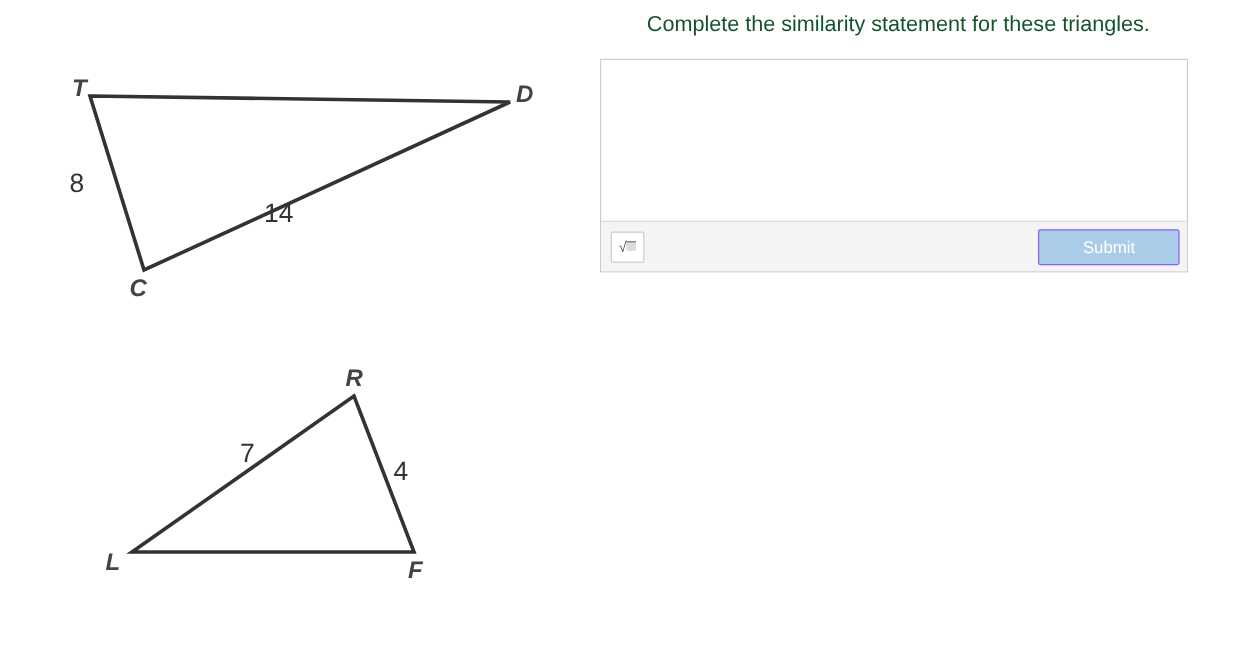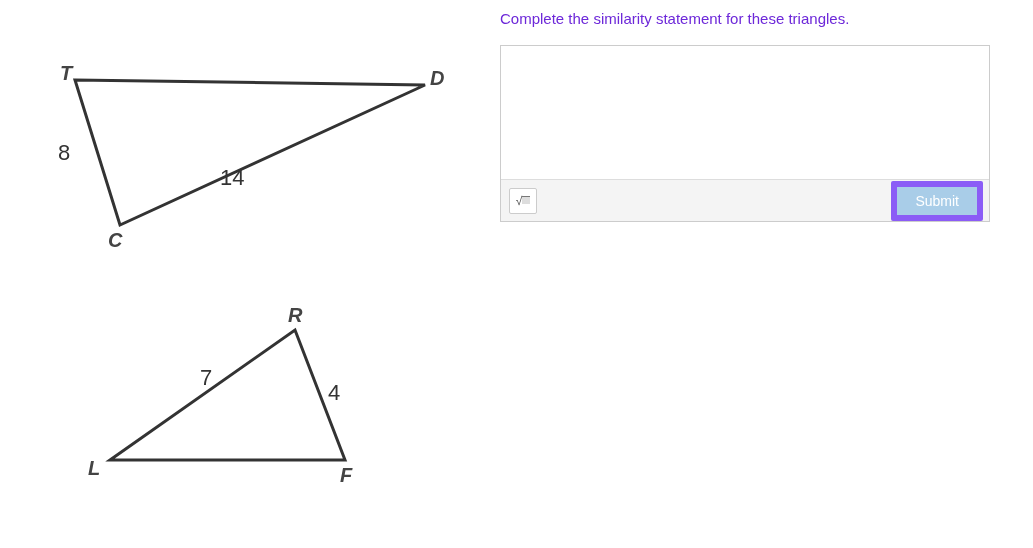--- a/index.html
+++ b/index.html
@@ -40,22 +40,23 @@
       font-size: 20px;
       fill: #444;
     }
     .side-label {
       font-family: Arial, sans-serif;
       font-size: 22px;
       fill: #333;
     }
     .question-line {
       margin-bottom: 18px;
-      font-size: 15px;
-      color: #6d28d9;
+      font-size: 18px;
+      color: #14532d;
+      margin-left: 39px;
     }
     .blank {
       display: inline-block;
       border-bottom: 1px solid #333;
       width: 50px;
       height: 1em;
       vertical-align: baseline;
       margin-left: 2px;
     }
     .answer-box {
@@ -91,23 +92,23 @@
       display: flex;
       align-items: center;
       justify-content: center;
       cursor: pointer;
       font-size: 13px;
       color: #555;
     }
     .submit-btn {
       background: #a9cde8;
       color: #fff;
-      border: 6px solid #8b5cf6;
+      border: 1px solid #8b5cf6;
       border-radius: 2px;
-      padding: 6px 18px;
+      padding: 6px 36px;
       font-size: 14px;
       cursor: pointer;
     }
   </style>
 </head>
 <body>
 
 <div class="left-panel">
 
   <div class="diagram" style="left:30px; top:55px;">

